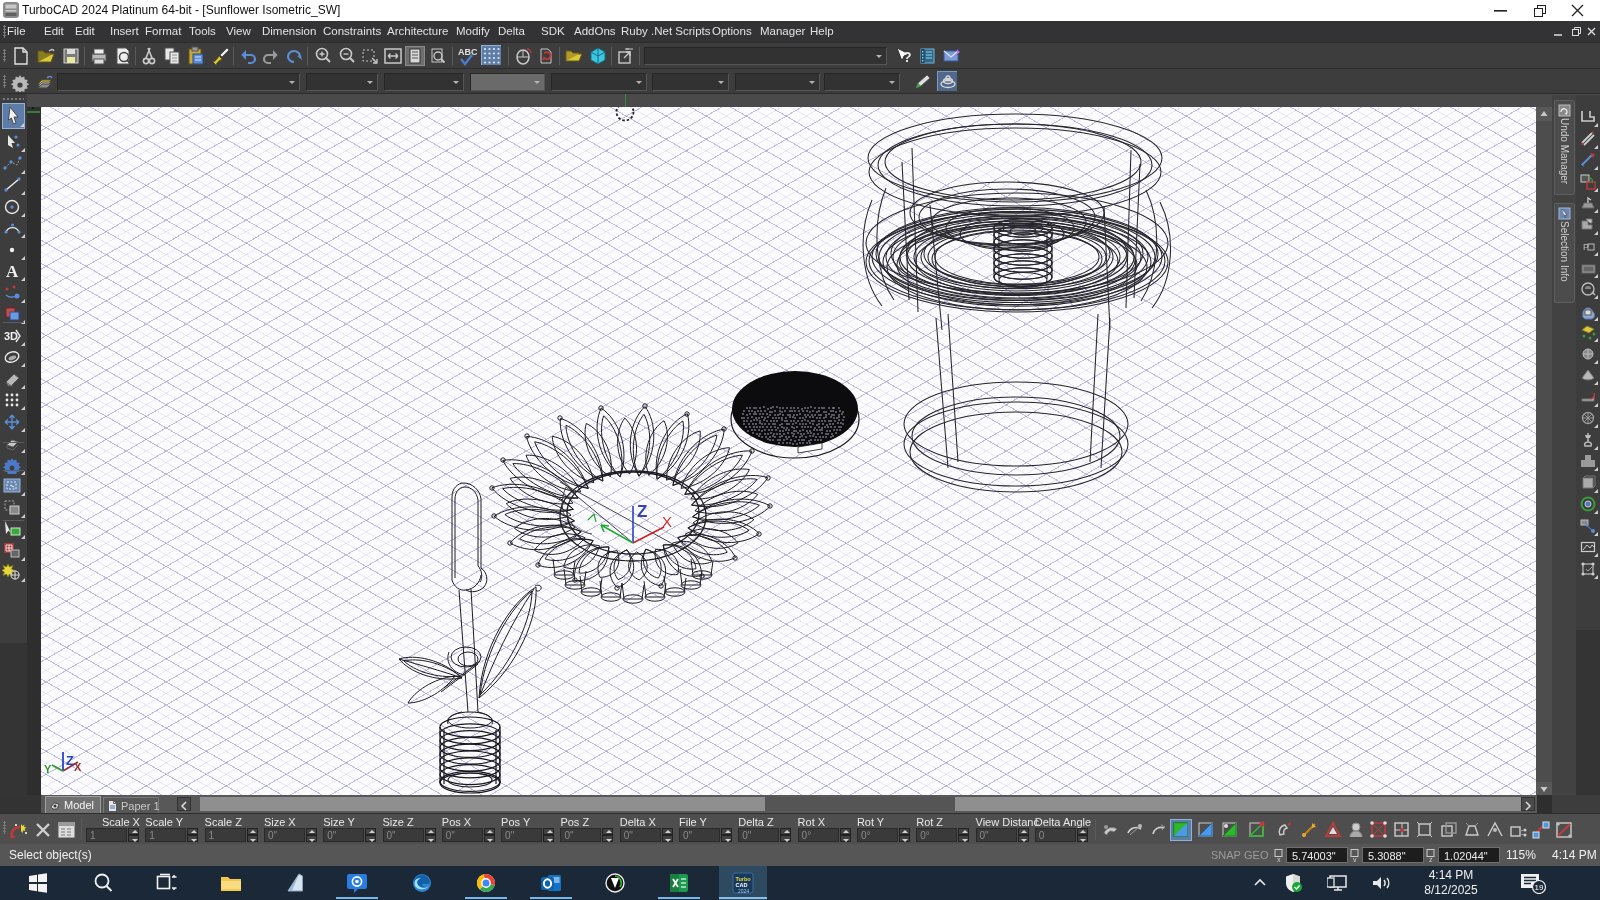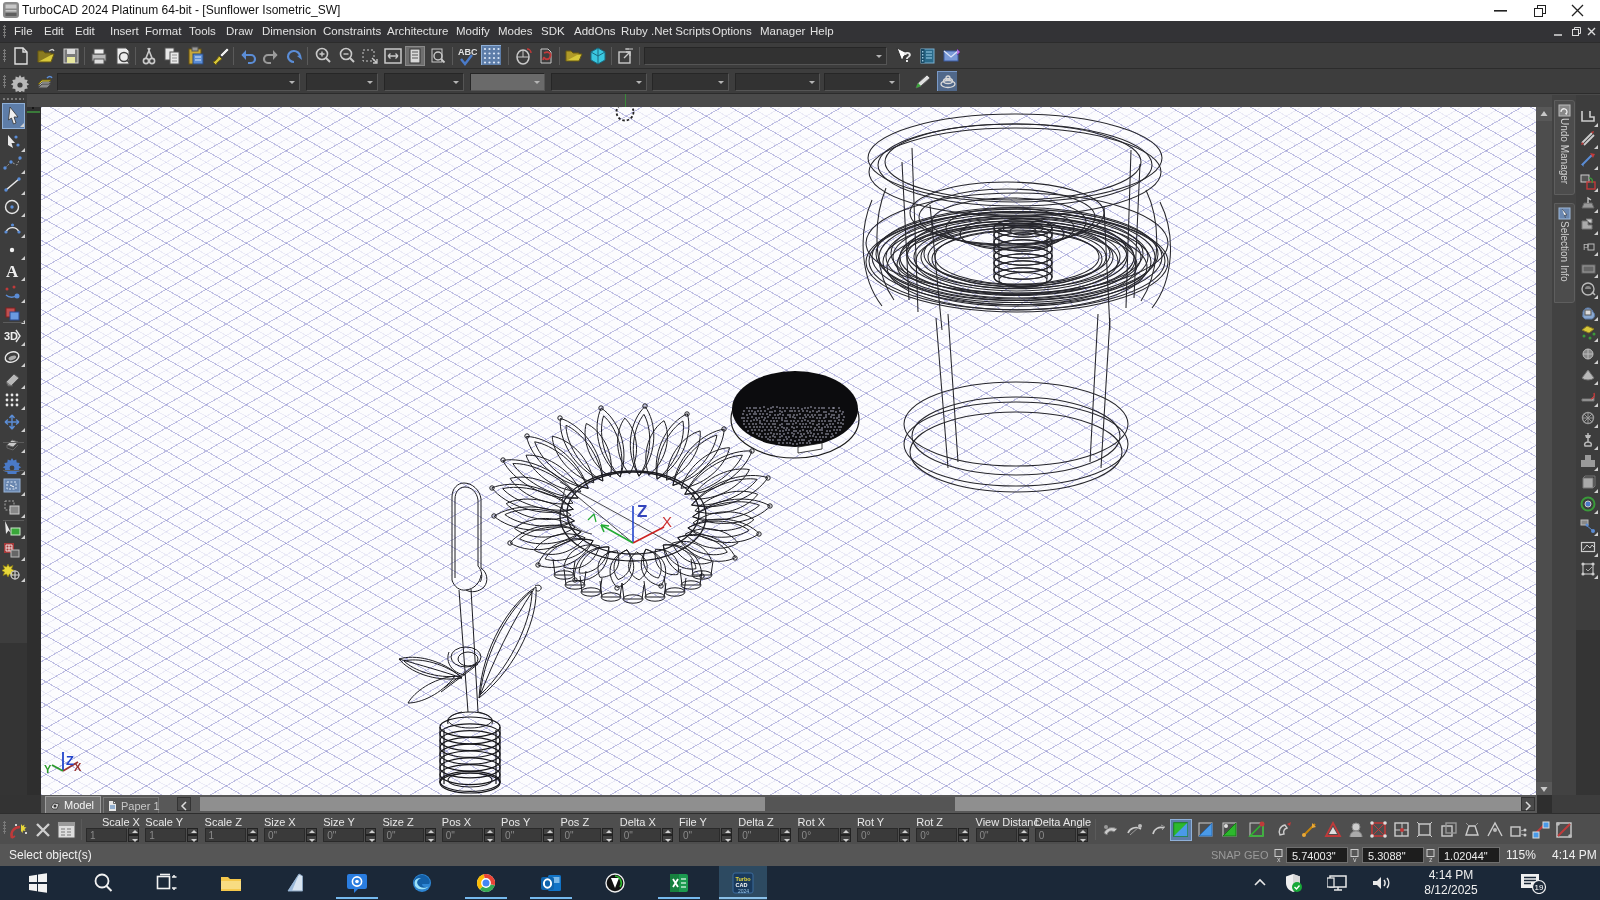--- a/index.html
+++ b/index.html
@@ -75,32 +75,32 @@
       <rect x="3.5" y="0.5" width="8" height="8" fill="none" stroke="#222"></rect>
       <rect x="0.5" y="3.5" width="8" height="8" fill="#fff" stroke="#222"></rect>
     </svg>
  <svg class="abs" style="left:1571px;top:4px" width="13" height="13">
       <path d="M1 1 L12 12 M12 1 L1 12" stroke="#222" stroke-width="1.3"></path>
     </svg>
 </div>
 
 <div class="abs" id="menu">
  <div class="grip"></div>
- <span style="left:14px">File</span>
+ <span style="left:7px">File</span>
     <span style="left:44px">Edit</span>
     <span style="left:75px">Edit</span>
     <span style="left:110px">Insert</span>
     <span style="left:145px">Format</span>
     <span style="left:189px">Tools</span>
-    <span style="left:226px">Draw</span>
+    <span style="left:226px">View</span>
     <span style="left:262px">Dimension</span>
     <span style="left:323px">Constraints</span>
     <span style="left:387px">Architecture</span>
     <span style="left:456px">Modify</span>
-    <span style="left:498px">Modes</span>
+    <span style="left:498px">Delta</span>
     <span style="left:541px">SDK</span>
     <span style="left:574px">AddOns</span>
     <span style="left:621px">Ruby .Net Scripts</span>
     <span style="left:712px">Options</span>
     <span style="left:760px">Manager</span>
     <span style="left:810px">Help</span>
  <svg class="abs" style="left:1552px;top:5px" width="44" height="12">
   <path d="M2 9 h8" stroke="#ddd" stroke-width="1.5"></path>
   <g stroke="#ddd" fill="none">
         <rect x="20.5" y="3.5" width="6" height="6"></rect>

